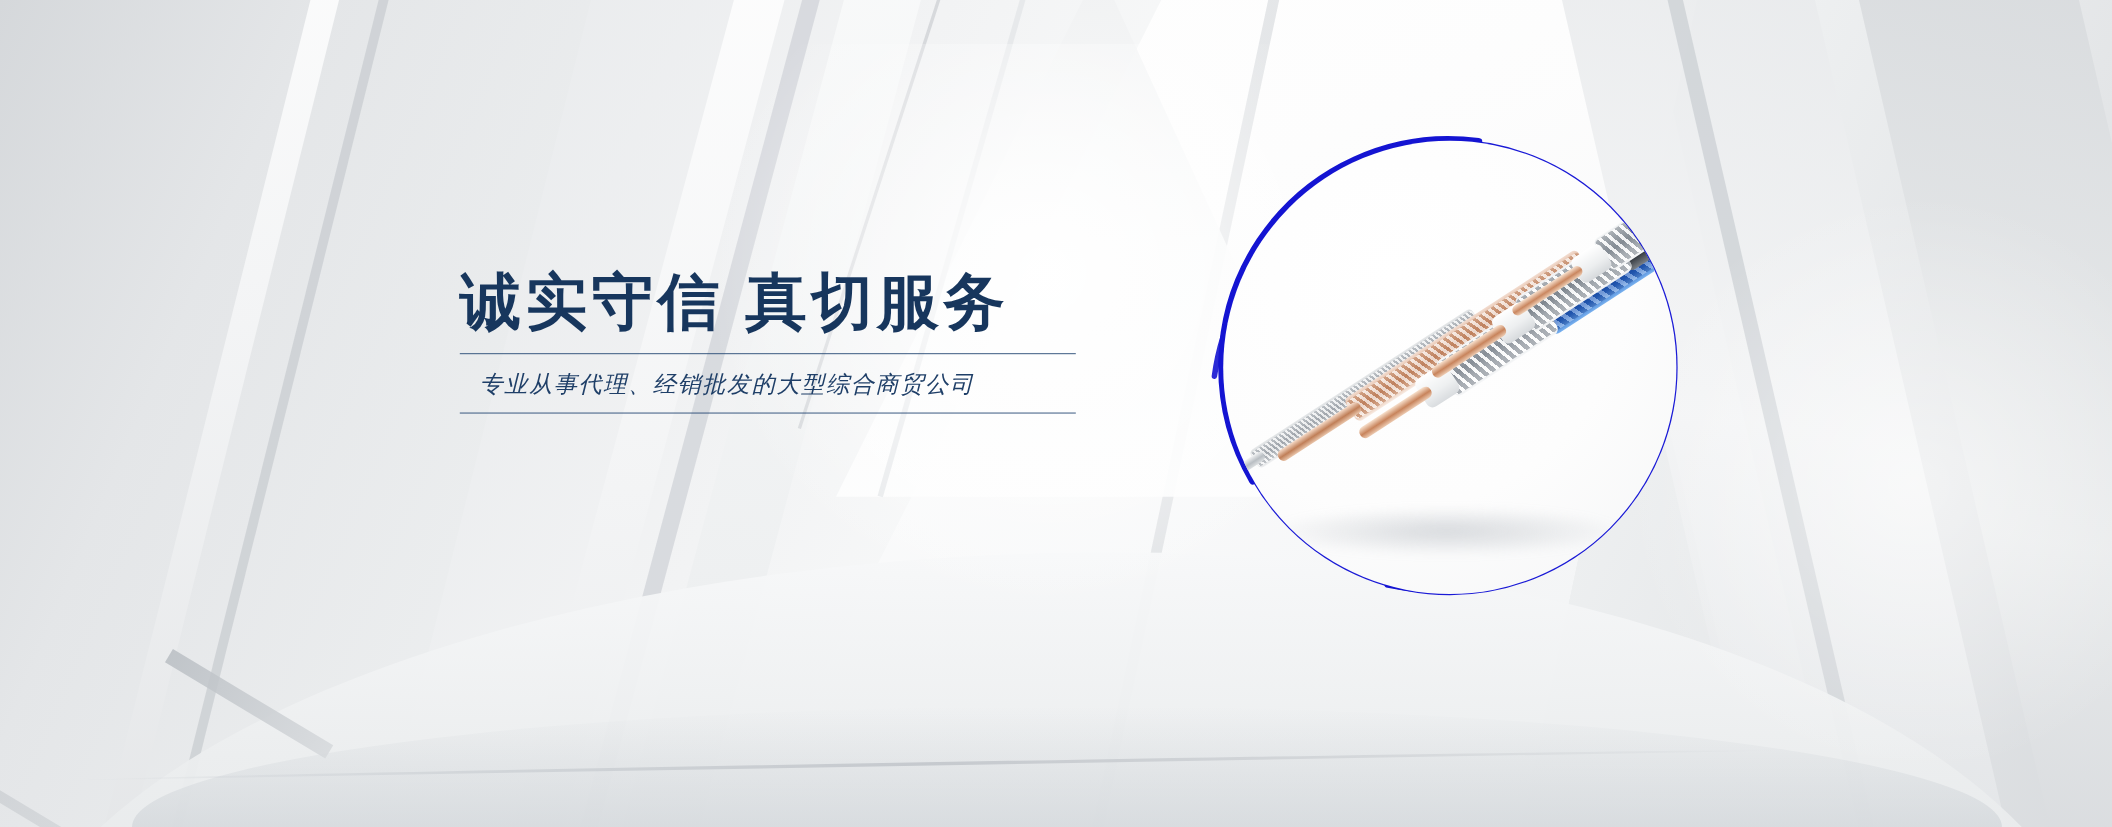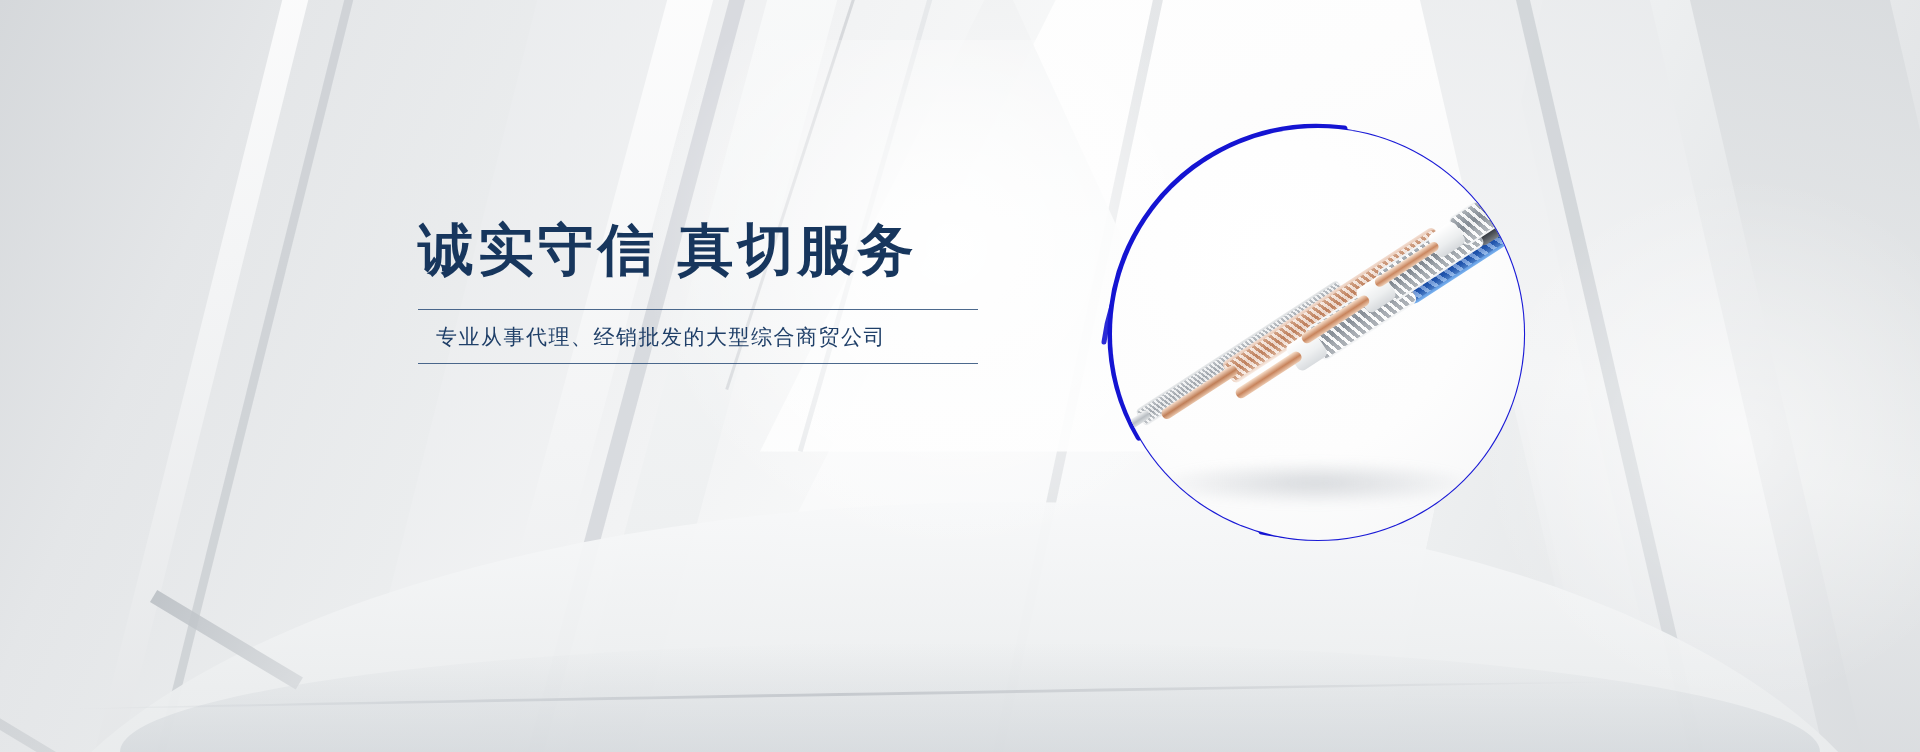--- a/index.html
+++ b/index.html
@@ -144,32 +144,32 @@
     position:absolute; left:640px; top:40px; width:620px; height:520px;
     background:radial-gradient(ellipse at 50% 40%,rgba(255,255,255,.95) 0%,rgba(255,255,255,0) 70%);
   }
   .glow-b{
     position:absolute; right:-80px; top:180px; width:520px; height:520px;
     background:radial-gradient(ellipse at 50% 50%,rgba(255,255,255,.55) 0%,rgba(255,255,255,0) 72%);
   }
 
   
   .content{
-    position:absolute; left:418px; top:221px; width:660px; z-index:6;
+    position:absolute; left:418px; top:246px; width:660px; z-index:6;
   }
   .headline{
     font-size:56px; font-weight:700; color:#17365d;
     letter-spacing:4px; line-height:1.05; white-space:nowrap;
   }
   .subline{
     margin-top:18px;
     font-size:22.5px; font-weight:400; color:#2b4f7e;
     letter-spacing:1.6px; white-space:nowrap;
   }
-  .desc-wrap{ margin-top:29px; width:560px; }
+  .desc-wrap{ margin-top:16px; width:560px;font-style:italic; }
   .rule{ height:1px; background:#2d4f79; opacity:.85; }
   .desc{
     font-size:21px; color:#1f3f68; letter-spacing:1.5px;
     padding:13px 0 12px 18px; white-space:nowrap;
   }
   .tag{
     margin-top:28px; position:relative;
     width:300px; height:54px;
     background:#17406e;
     display:flex; align-items:center;

